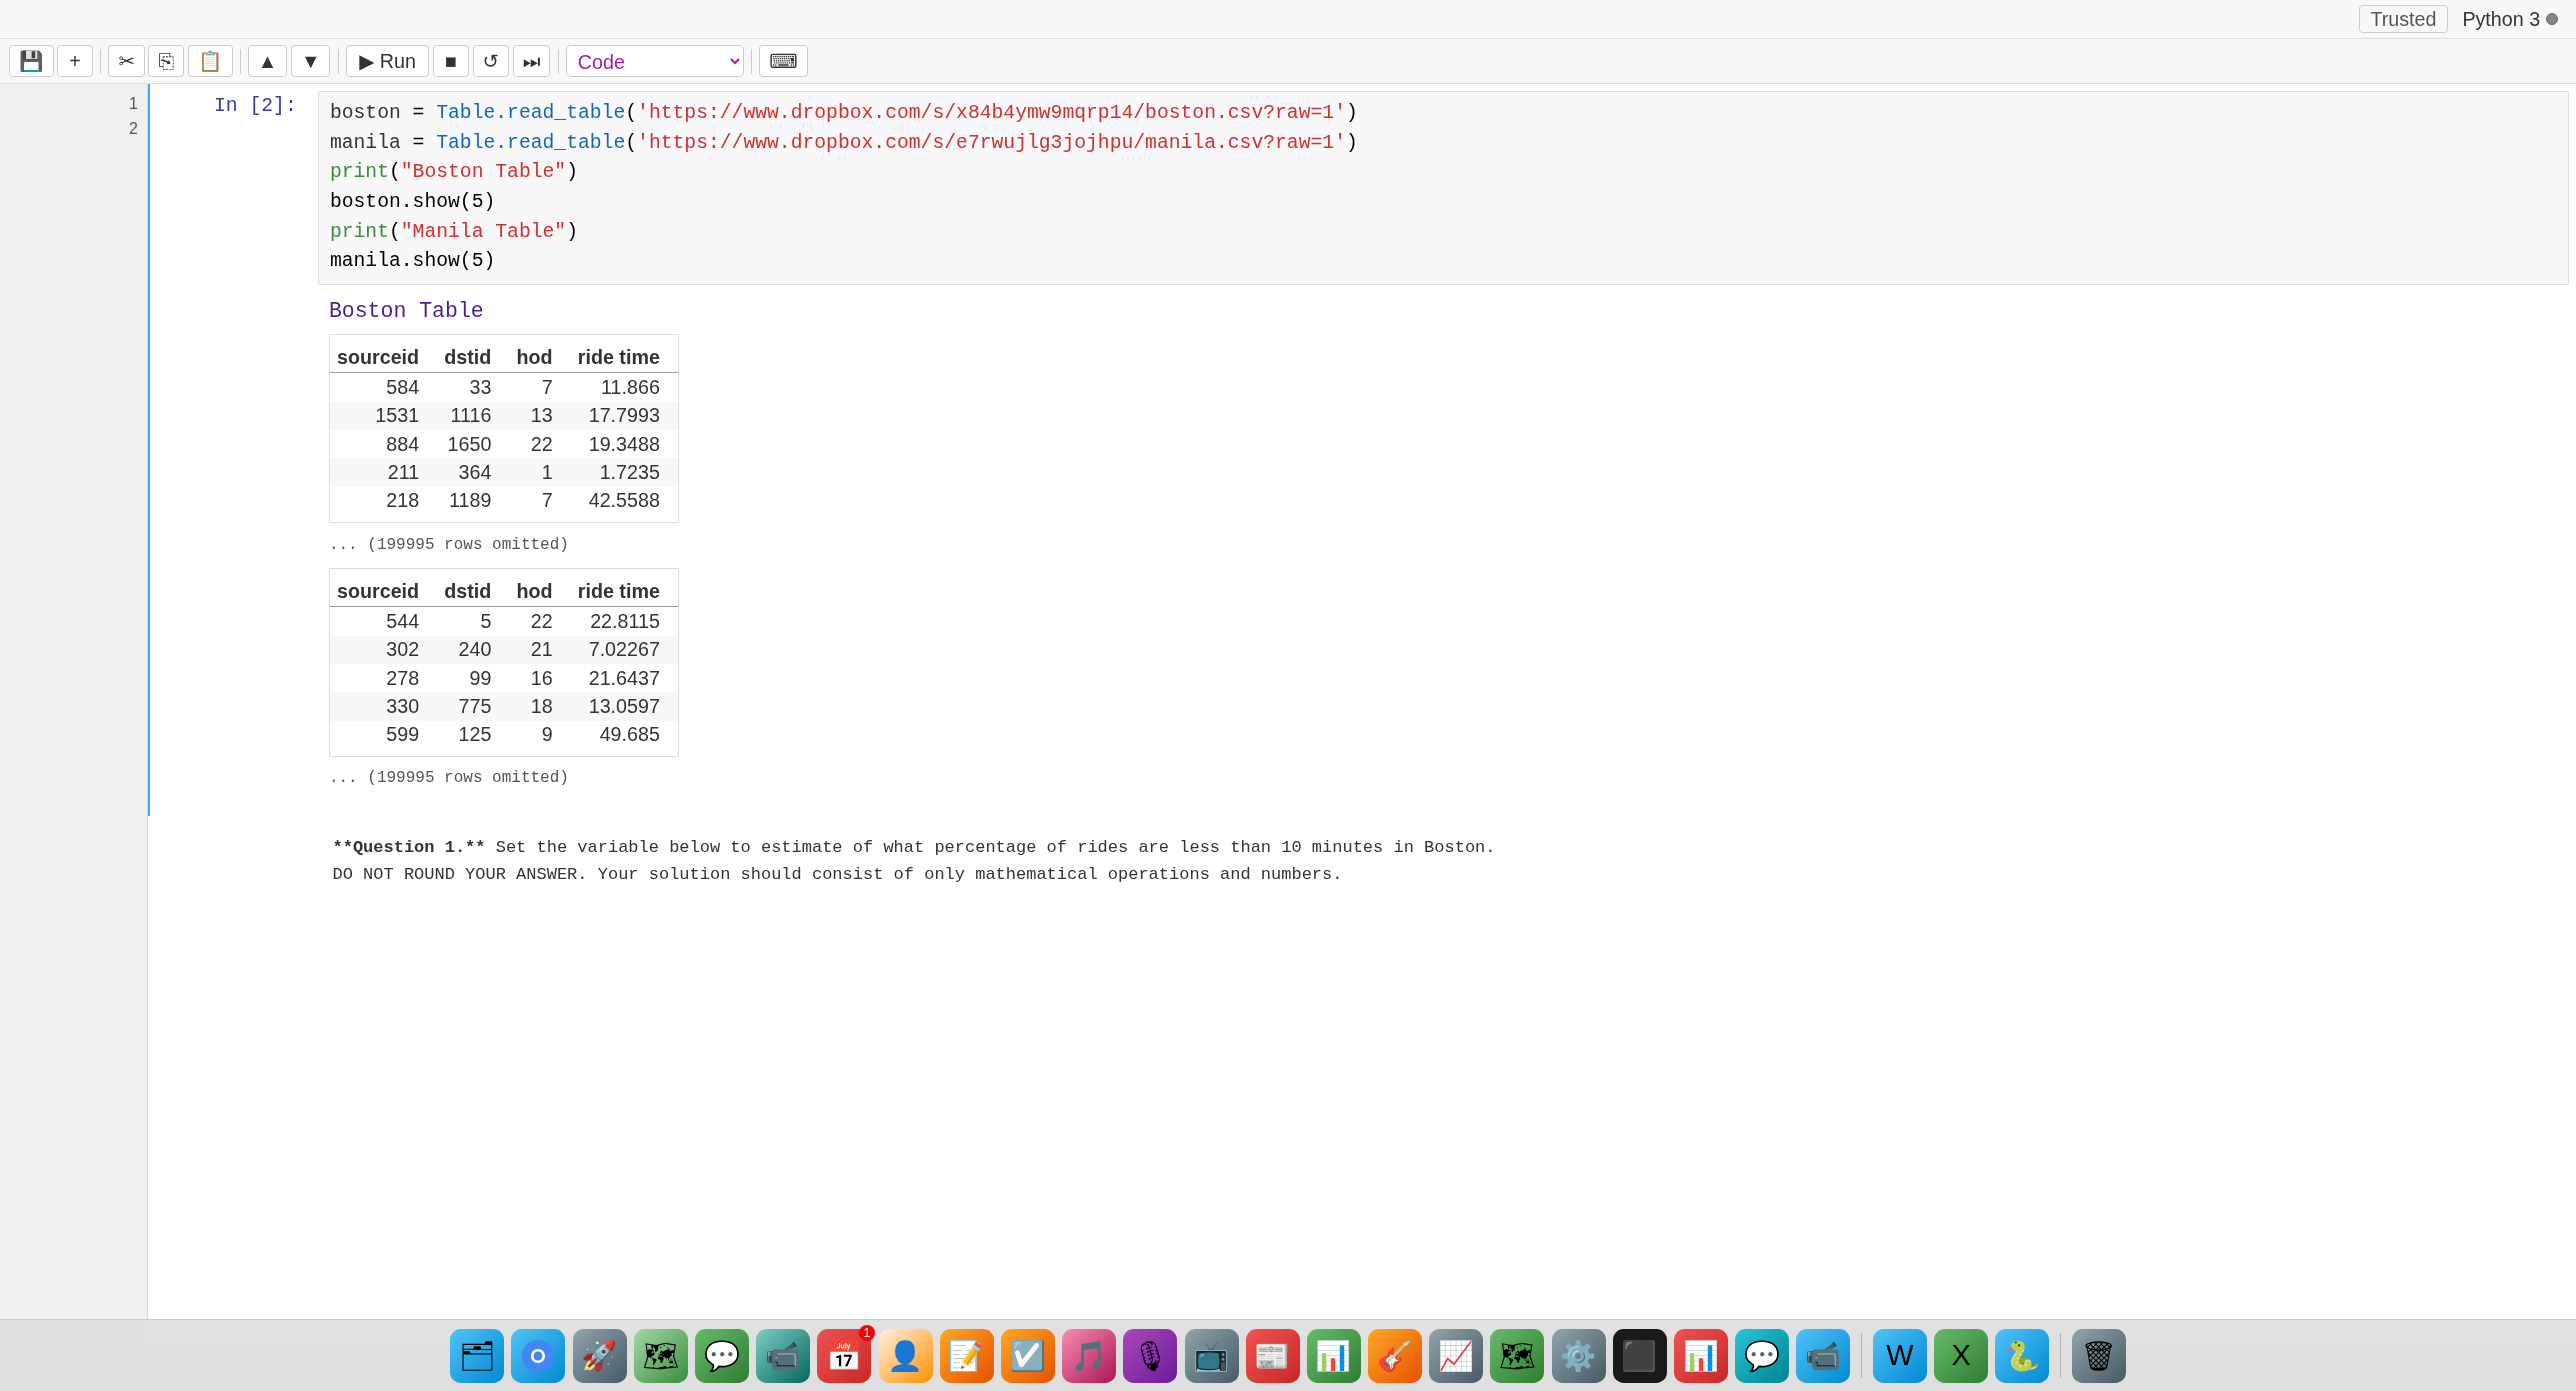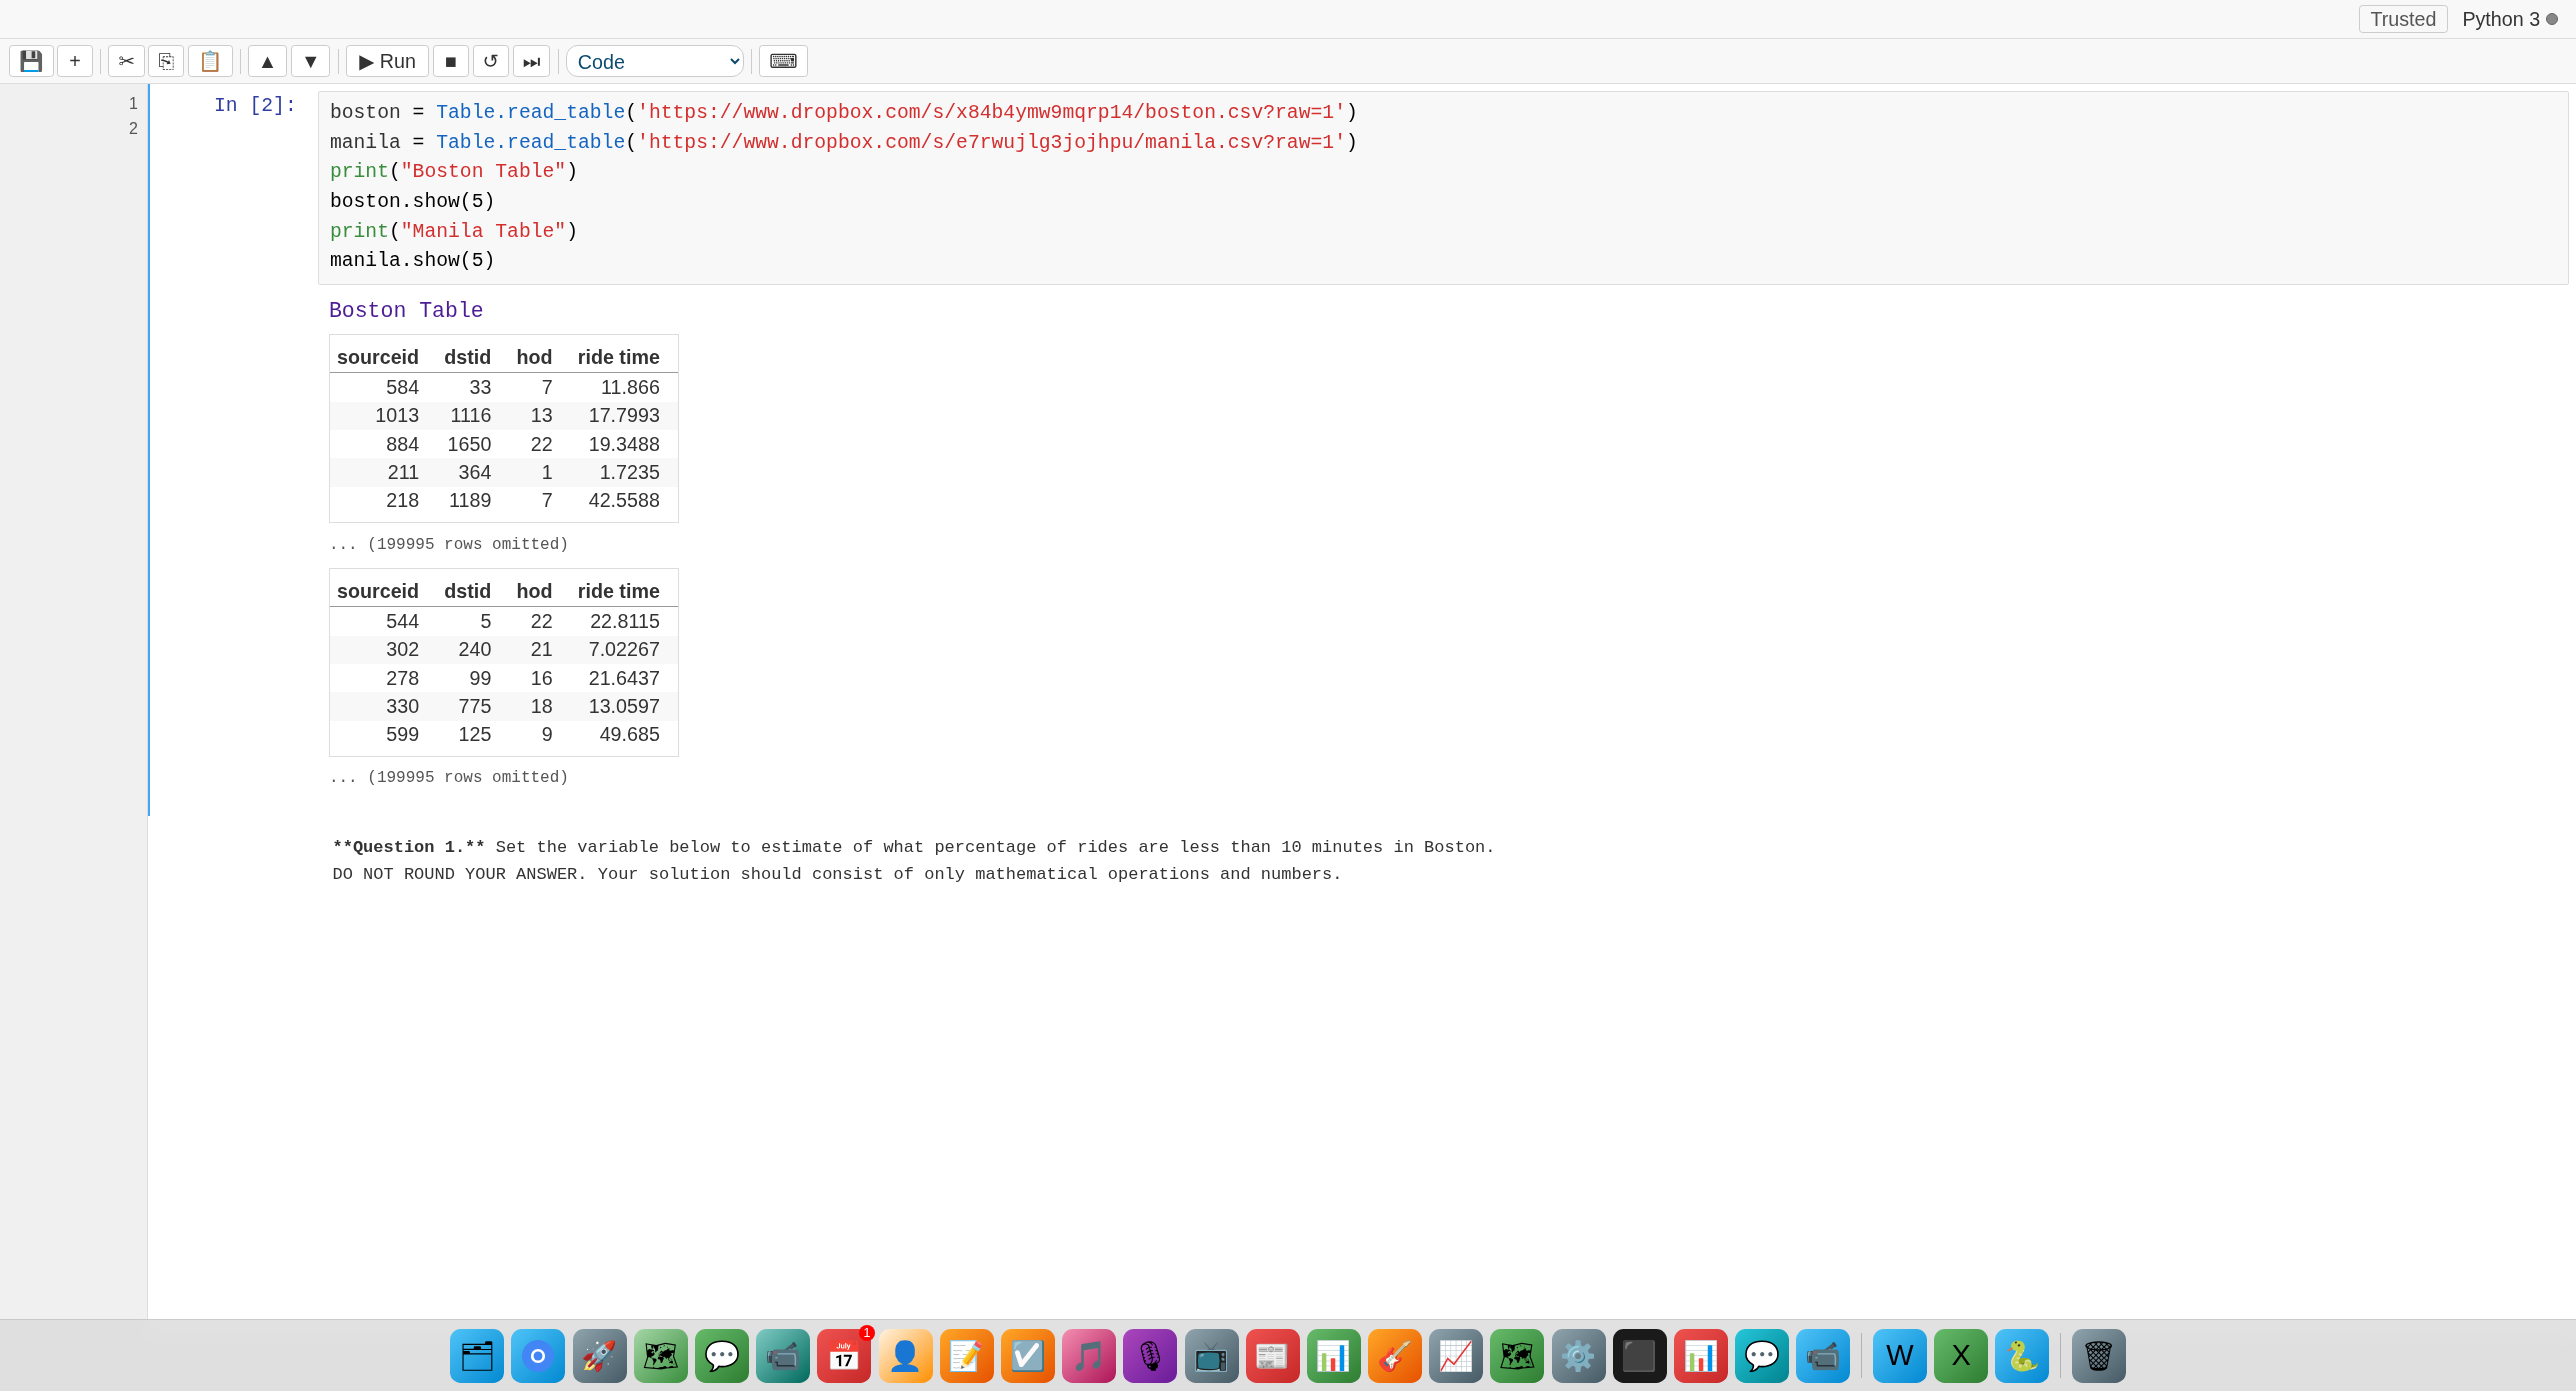--- a/index.html
+++ b/index.html
@@ -96,25 +96,25 @@
       cursor: pointer;
       display: flex;
       align-items: center;
       gap: 5.4px;
       height: 32px;
       color: #333;
     }
     .cell-type-select {
       background: #fff;
       border: 0.9px solid #ccc;
-      border-radius: 12px;
+      border-radius: 5px;
       padding: 3.6px 7.2px;
       font-size: 19.7px;
       height: 32px;
-      color: #0c4a6e;
+      color: #a21caf;
       cursor: pointer;
       min-width: 107px;
     }
 
     
     .main-layout {
       display: flex;
       height: calc(1391px - 39px - 45px - 54px);
     }
 
@@ -373,21 +373,21 @@
                 </tr>
               </thead>
               <tbody id="boston-tbody">
               <tr>
                     <td>584</td>
                     <td>33</td>
                     <td>7</td>
                     <td>11.866</td>
                   </tr>
                   <tr>
-                    <td>1013</td>
+                    <td>1531</td>
                     <td>1116</td>
                     <td>13</td>
                     <td>17.7993</td>
                   </tr>
                   <tr>
                     <td>884</td>
                     <td>1650</td>
                     <td>22</td>
                     <td>19.3488</td>
                   </tr>

